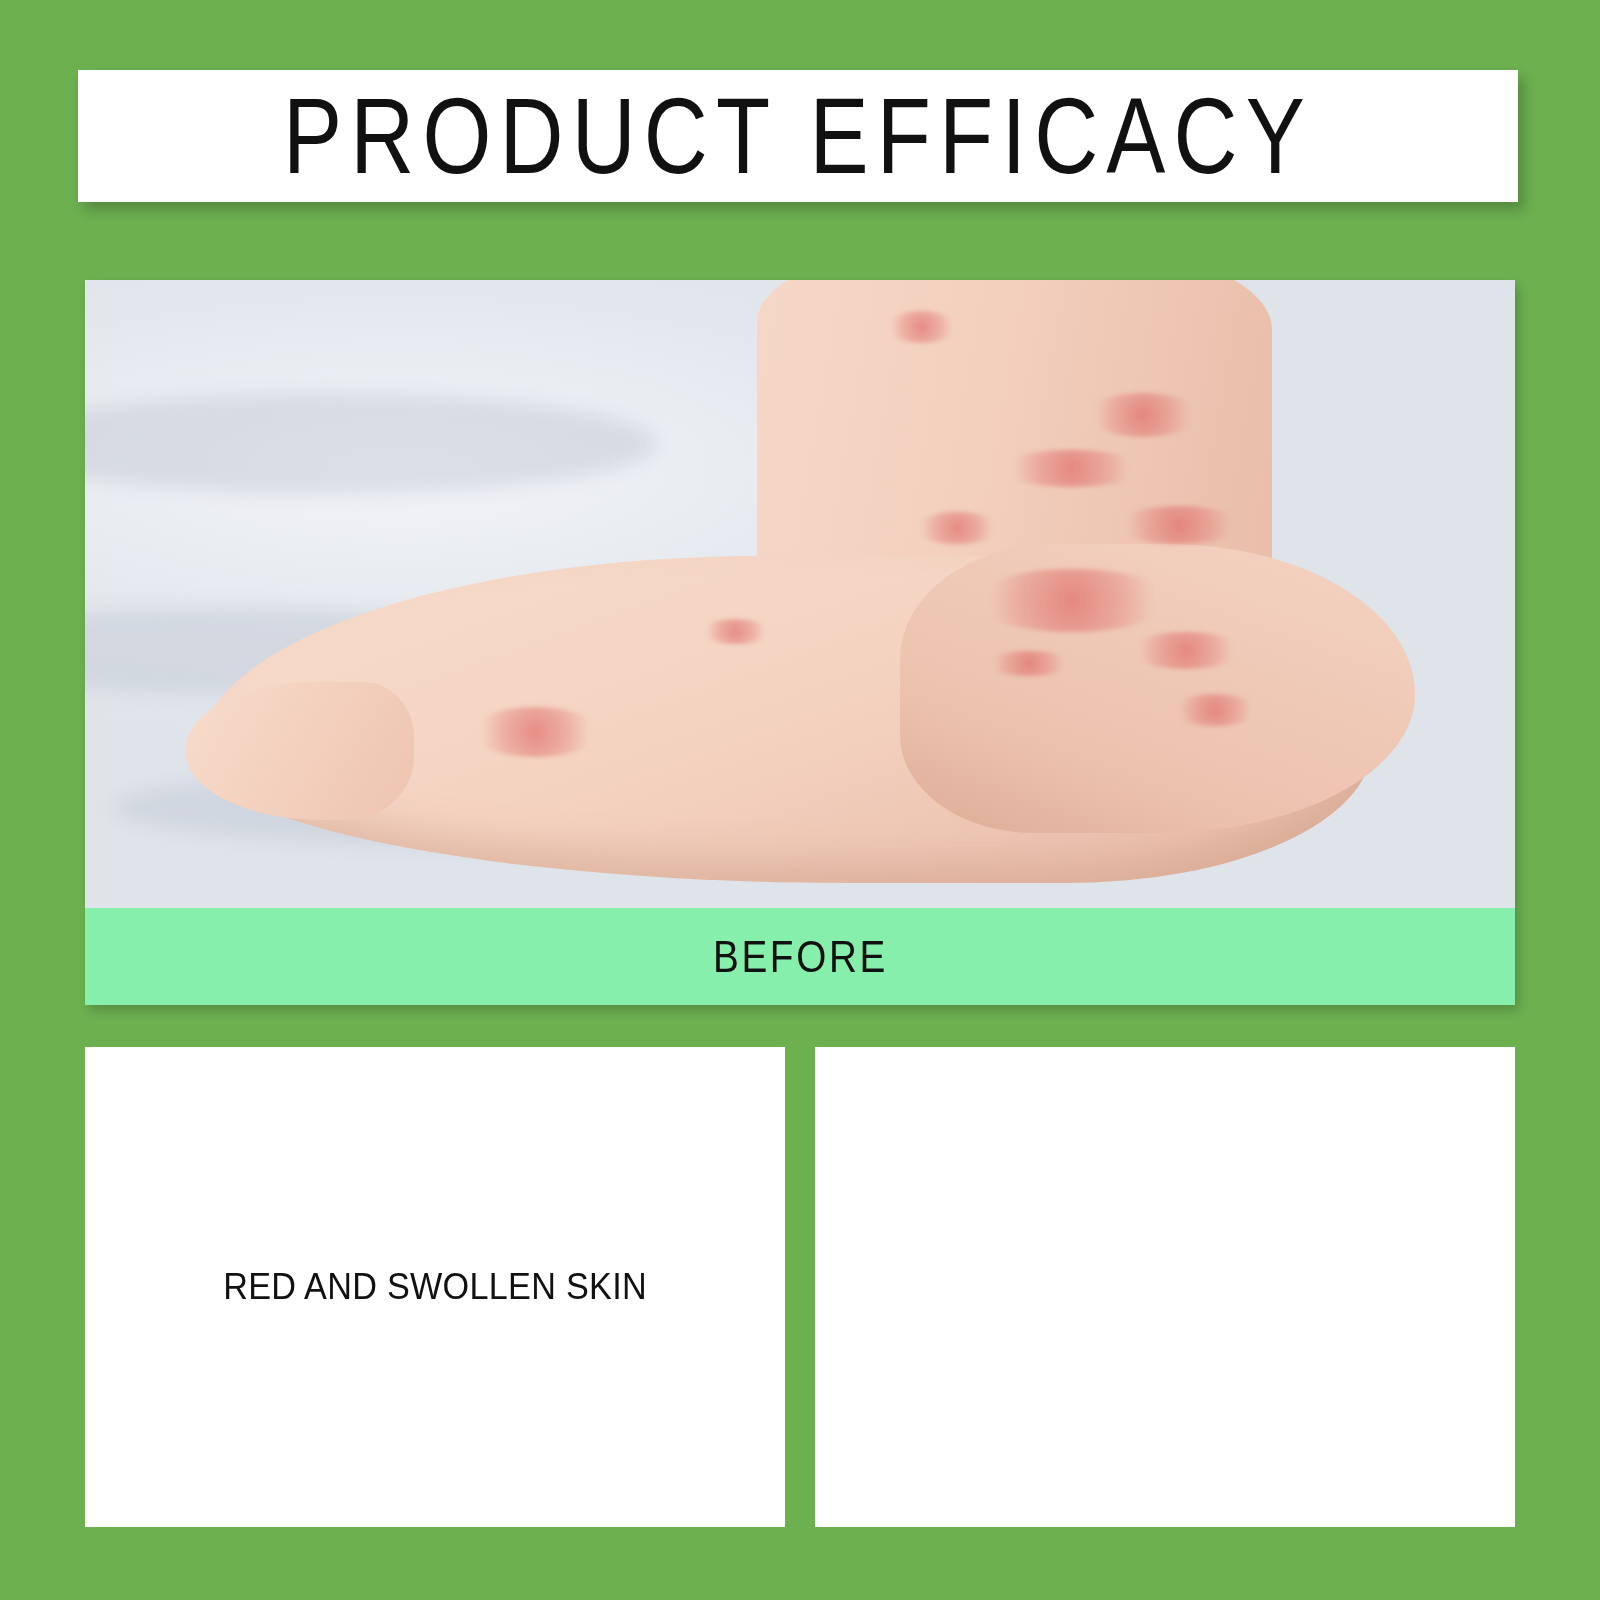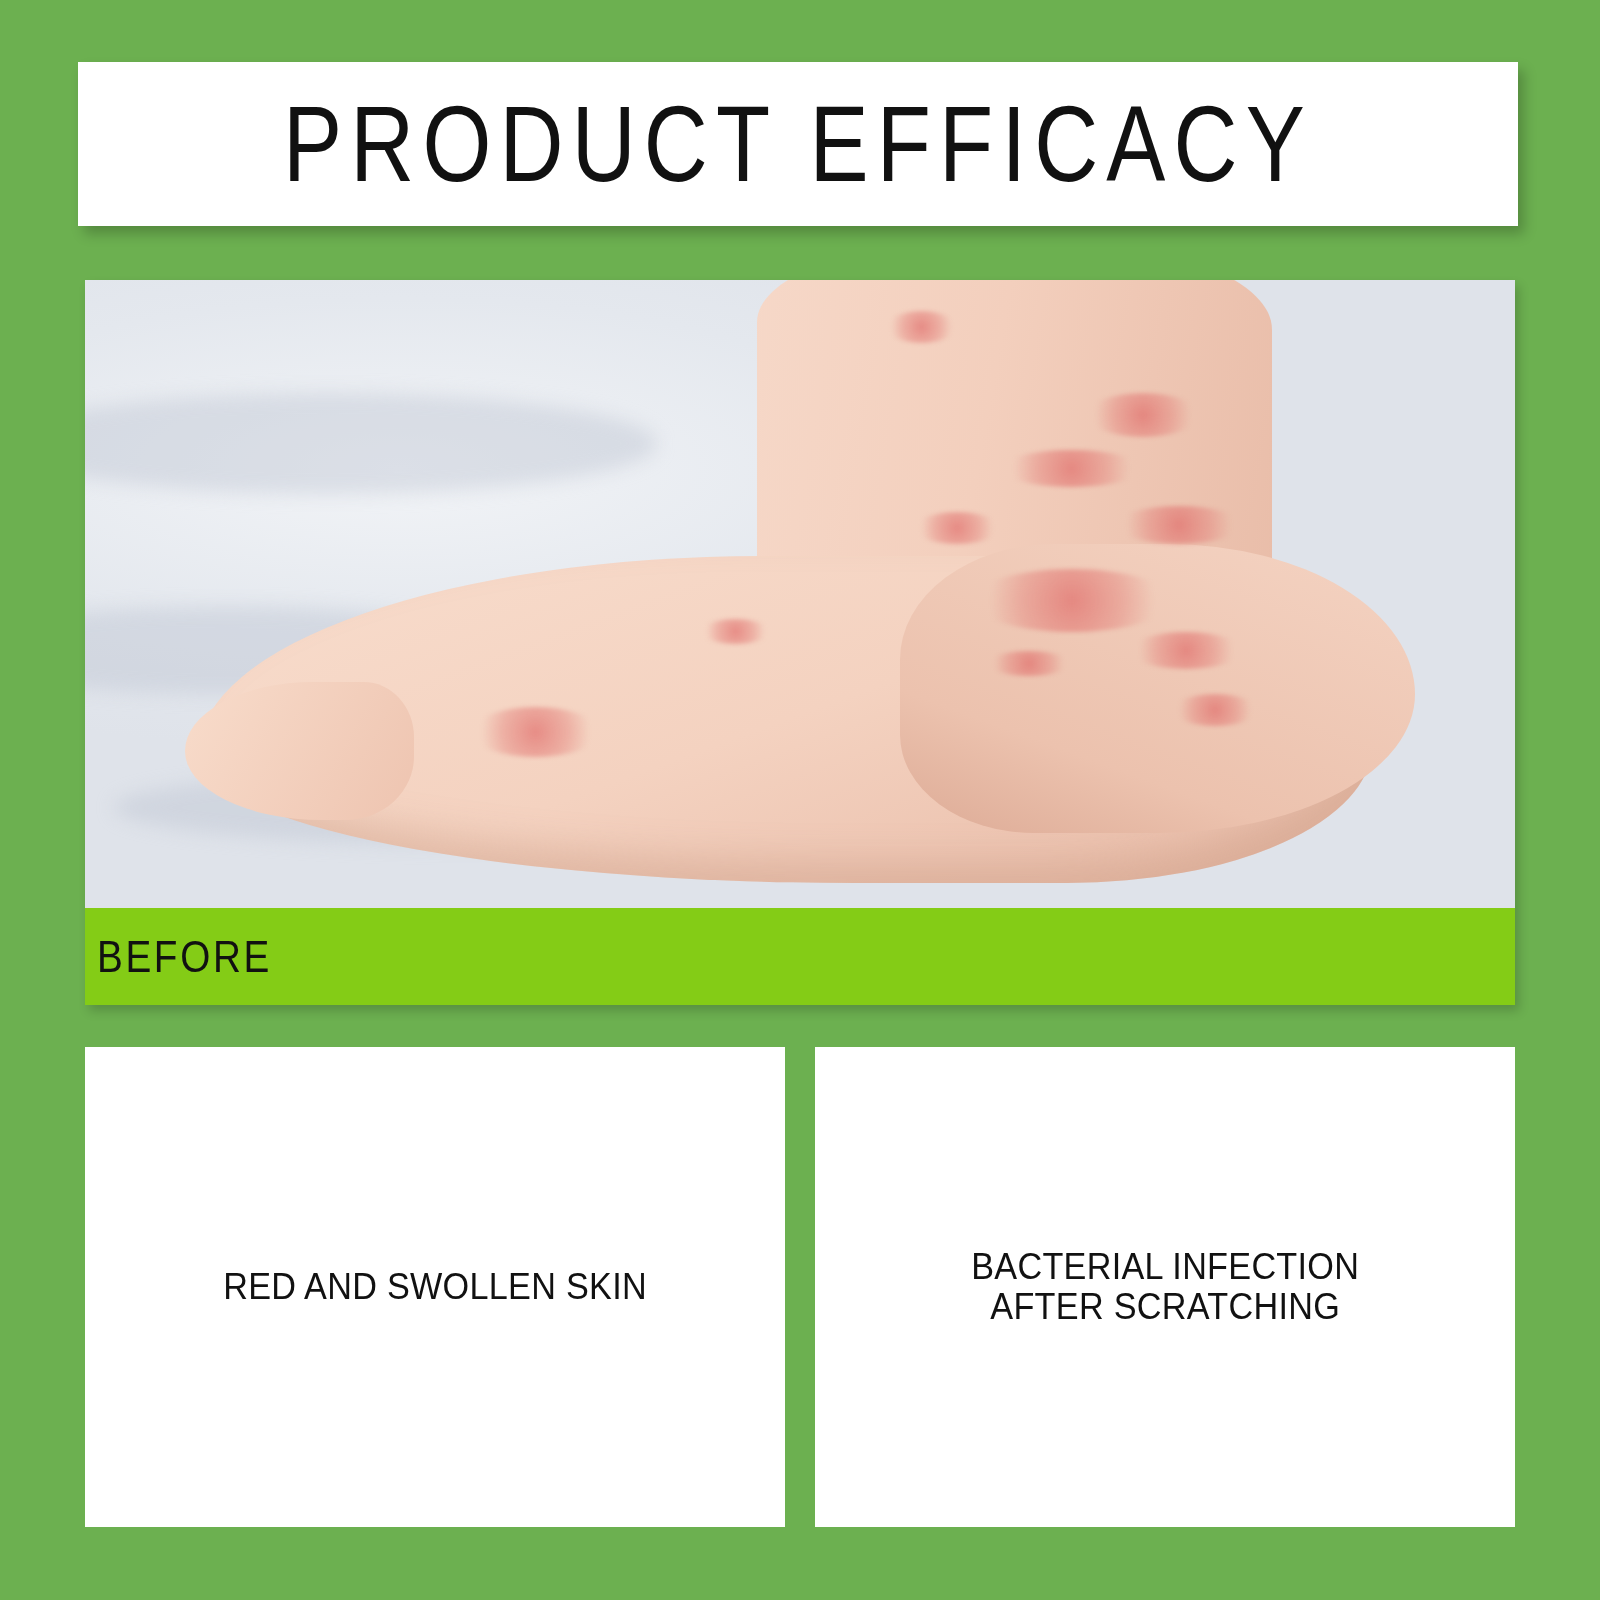--- a/index.html
+++ b/index.html
@@ -18,23 +18,23 @@
   .poster {
     position: absolute;
     inset: 0;
     background: #6cb050;
   }
 
   
   .title-card {
     position: absolute;
     left: 78px;
-    top: 62px;
+    top: 70px;
     width: 1440px;
-    height: 164px;
+    height: 132px;
     background: #ffffff;
     box-shadow: 6px 8px 12px rgba(0,0,0,0.22);
     display: flex;
     align-items: center;
     justify-content: center;
   }
   .title-text {
     font-family: "Liberation Sans", sans-serif;
     font-size: 108px;
     line-height: 1;
@@ -65,24 +65,24 @@
     flex-direction: column;
     overflow: hidden;
   }
   .panel-top .photo {
     position: relative;
     height: 628px;
     overflow: hidden;
   }
   .panel-top .caption {
     flex: 1 1 auto;
-    background: #84cc16;
+    background: #86efac;
     display: flex;
     align-items: center;
-    justify-content: flex-start;
+    justify-content: center;
   }
   .caption-text {
     font-size: 44px;
     letter-spacing: 3px;
     color: #111111;
     transform: scaleX(0.88);
     white-space: nowrap;
   }
 
   
@@ -436,23 +436,17 @@
           <div class="spot" style="left:44%;top:49%;width:8px;height:8px;"></div>
           <div class="spot" style="left:9%;top:64%;width:8px;height:8px;"></div>
           <div class="spot" style="left:26%;top:67%;width:8px;height:8px;"></div>
           <div class="spot" style="left:63%;top:70%;width:8px;height:8px;"></div>
           <div class="spot" style="left:82%;top:64%;width:8px;height:8px;"></div>
           <div class="spot" style="left:81%;top:79%;width:8px;height:8px;"></div>
           <div class="spot" style="left:22%;top:95%;width:8px;height:8px;"></div>
           <div class="spot" style="left:95%;top:40%;width:7px;height:7px;"></div>
         </div>
       </div>
-      <div class="caption">
-        <span class="cap-small">
-          <span>BACTERIAL INFECTION</span><br>
-          <span>AFTER SCRATCHING</span>
-        </span>
-      </div>
     </div>
 
   </div>
 
 </div>
 
 </body></html>

